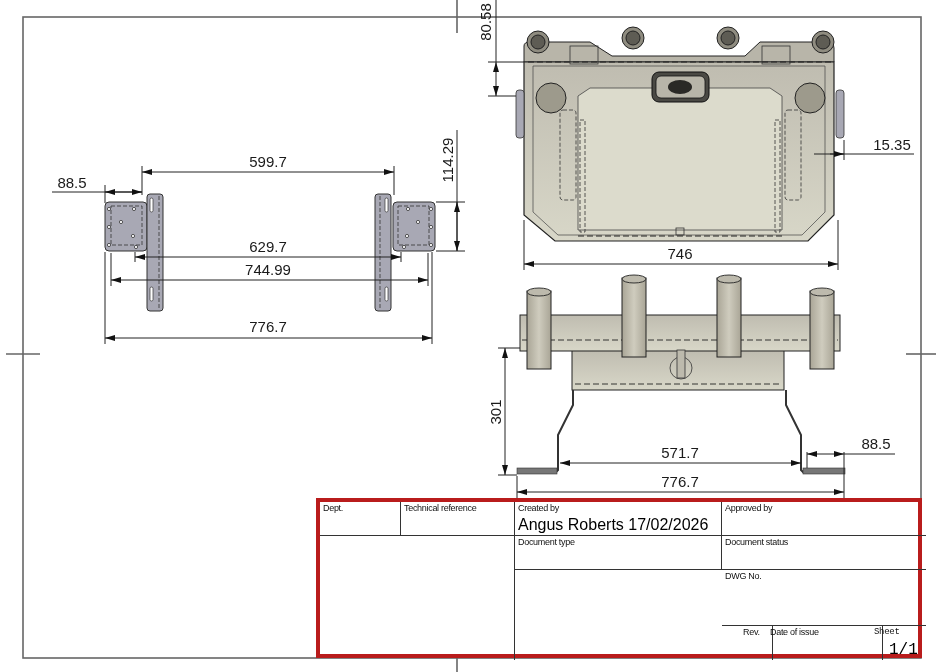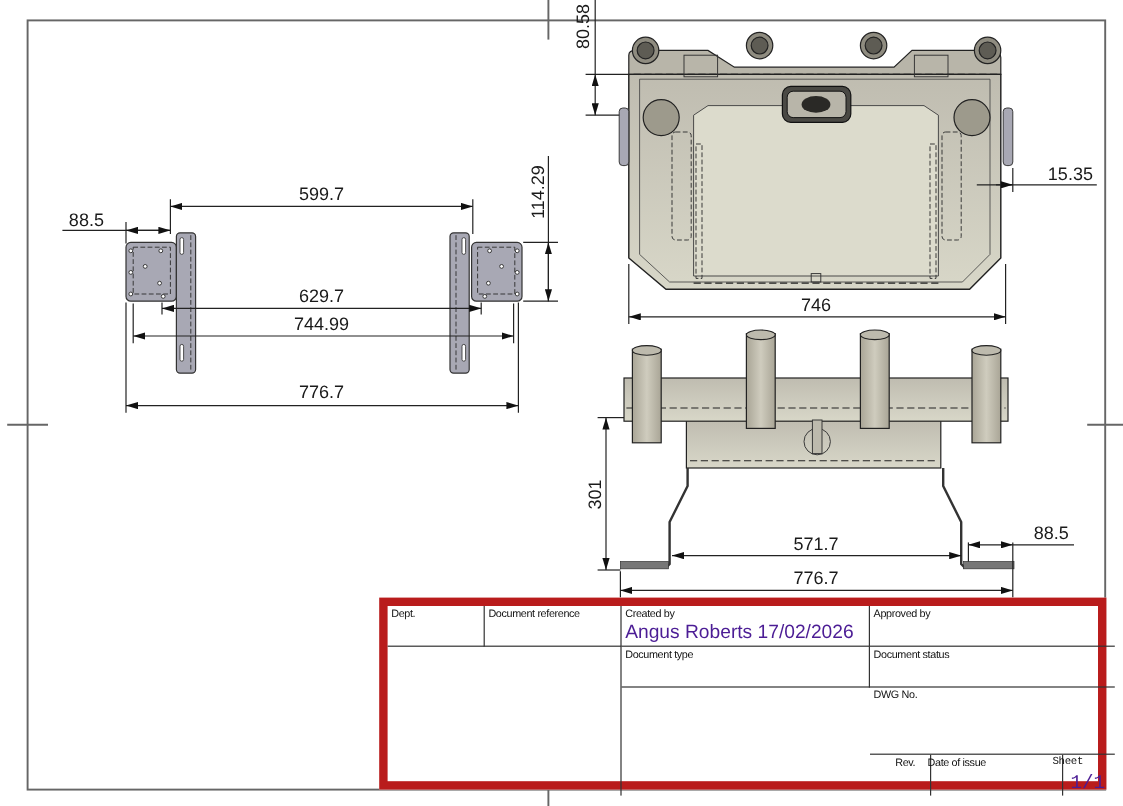--- a/index.html
+++ b/index.html
@@ -1,22 +1,22 @@
 <!DOCTYPE html>
 <html><head>
 <meta charset="utf-8">
 <style>
   html, body { margin:0; padding:0; background:#ffffff; }
   body { width:936px; height:672px; position:relative; overflow:hidden; font-family:"Liberation Sans", sans-serif; color:#000; }
   .sheet-svg { position:absolute; left:0; top:0; width:936px; height:672px; }
   .dim-text { font-family:"Liberation Sans", sans-serif; font-size:15px; fill:#1a1a1a; }
-  .tb { position:absolute; left:316px; top:498px; width:606px; height:160px; border:7px solid #b91c1c; box-sizing:border-box; background:#fff; }
+  .tb { position:absolute; left:316px; top:498px; width:606px; height:160px; border:4px solid #b91c1c; box-sizing:border-box; background:#fff; }
   .tb-cell { position:absolute; box-sizing:border-box; border-right:1px solid #333; border-bottom:1px solid #333; }
   .tb-label { position:absolute; left:3px; top:1px; font-size:9px; letter-spacing:-0.3px; color:#111; white-space:nowrap; }
-  .tb-value { position:absolute; left:3px; font-size:16px; color:#4c1d95; white-space:nowrap; }
+  .tb-value { position:absolute; left:3px; font-size:16px; color:#000000; white-space:nowrap; }
   .tb-title { position:absolute; left:2px; top:16px; font-size:19px; font-weight:bold; transform:scaleX(0.78); transform-origin:left top; white-space:nowrap; letter-spacing:-0.5px; }
 </style>
 </head>
 <body>
 
 <svg class="sheet-svg" viewBox="0 0 936 672" xmlns="http://www.w3.org/2000/svg">
   <defs>
     <marker id="arr" markerWidth="10" markerHeight="6" refX="10" refY="3" orient="auto-start-reverse" markerUnits="userSpaceOnUse">
       <path d="M0,0 L10,3 L0,6 Z" fill="#111"></path>
     </marker>
@@ -216,21 +216,21 @@
     <text class="dim-text" x="680" y="487" text-anchor="middle">776.7</text>
   </g>
 </svg>
 
 <div class="tb">
 
   <div class="tb-cell" style="left:0;top:0;width:81px;height:34px;">
     <span class="tb-label">Dept.</span>
   </div>
   <div class="tb-cell" style="left:81px;top:0;width:114px;height:34px;">
-    <span class="tb-label">Document reference</span>
+    <span class="tb-label">Technical reference</span>
   </div>
   <div class="tb-cell" style="left:195px;top:0;width:207px;height:34px;">
     <span class="tb-label">Created by</span>
     <span class="tb-value" style="top:14px;">Angus Roberts 17/02/2026</span>
   </div>
   <div class="tb-cell" style="left:402px;top:0;width:204px;height:34px;border-right:none;">
     <span class="tb-label">Approved by</span>
   </div>
 
   <div class="tb-cell" style="left:0;top:34px;width:195px;height:124px;border-bottom:none;"></div>

